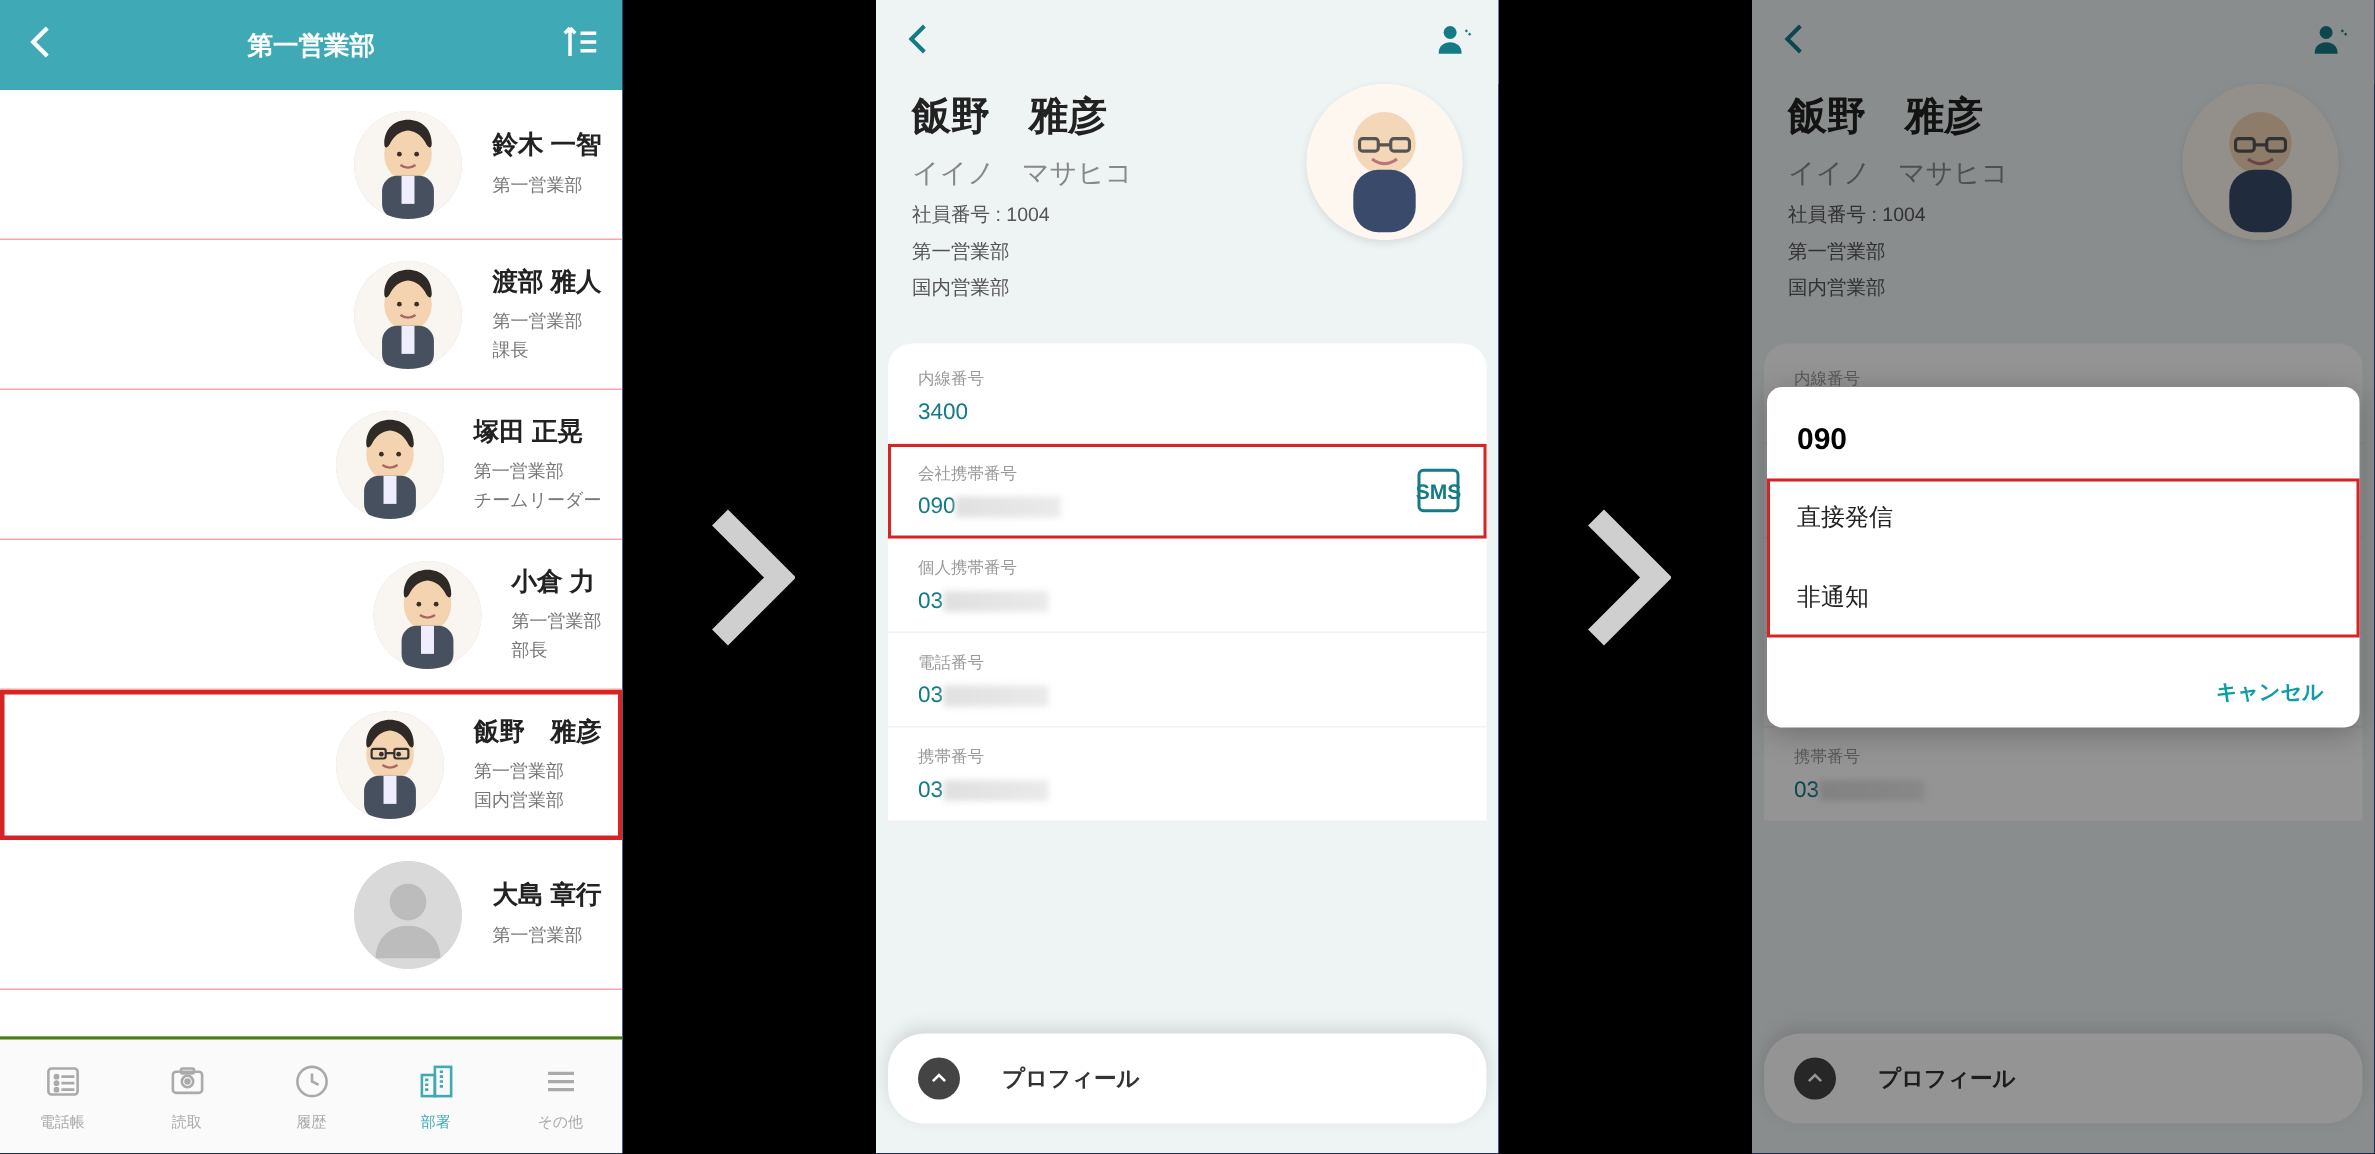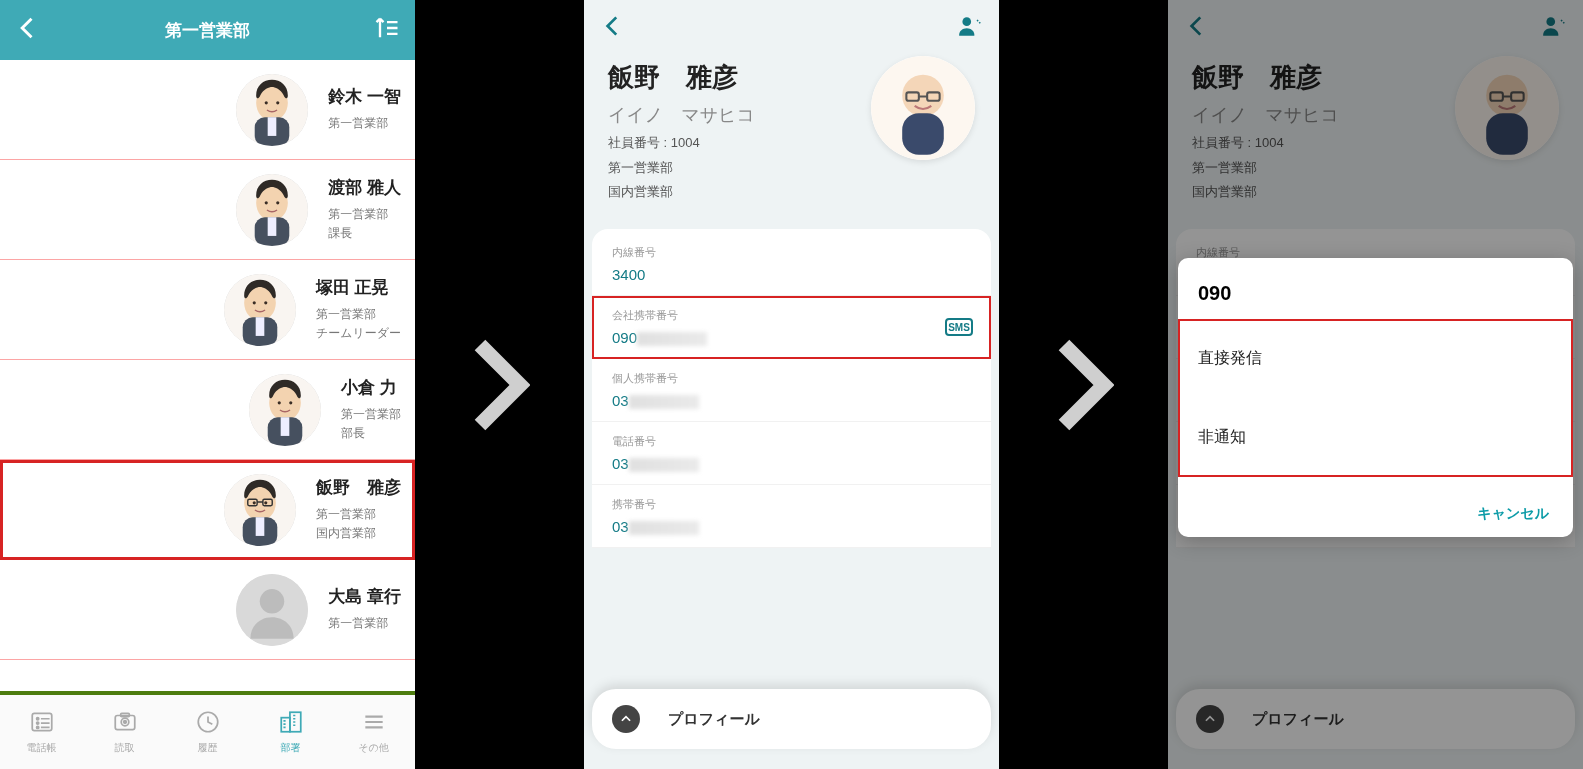--- a/index.html
+++ b/index.html
@@ -57,21 +57,21 @@
   background: #ddd; margin-right: 20px; flex-shrink: 0;
   display: flex; align-items: center; justify-content: center;
   overflow: hidden;
 }
 .avatar svg { width: 100%; height: 100%; }
 .info .name { font-size: 17px; font-weight: 700; color: #222; margin-bottom: 6px; }
 .info .sub { font-size: 12px; color: #777; line-height: 1.6; }
 
 .tabbar {
   position: absolute; bottom: 0; left: 0; right: 0;
-  height: 78px; display: flex; border-top: 4px solid #4d7c0f;
+  height: 78px; display: flex; border-top: 2px solid #4d7c0f;
   background: #fafafa;
 }
 .tab { flex: 1; display: flex; flex-direction: column; align-items: center; justify-content: center; gap: 4px; color: #aaa; font-size: 10px; }
 .tab.active { color: #3faab6; }
 .tab svg { width: 30px; height: 26px; }
 
 
 .s2-body { background: #eef3f4; height: 100%; position: relative; }
 .s2-head {
   height: 56px; display: flex; align-items: center; justify-content: space-between;
@@ -102,22 +102,22 @@
 .row .lbl { font-size: 11px; color: #999; margin-bottom: 6px; }
 .row .val { font-size: 15px; color: #147b86; font-weight: 500; }
 .row .blur {
   display: inline-block; width: 70px; height: 14px;
   background: linear-gradient(90deg,#e0e0e0,#eaeaea);
   filter: blur(2px); vertical-align: middle;
 }
 .row.hlred { outline: 2px solid #d72323; outline-offset: -2px; }
 .sms-badge {
   position: absolute; right: 18px; top: 50%; transform: translateY(-50%);
-  width: 28px; height: 18px; border: 2px solid #147b86; border-radius: 4px;
-  font-size: 10px; font-weight: 700; color: #147b86;
+  width: 28px; height: 29px; border: 2px solid #147b86; border-radius: 4px;
+  font-size: 14px; font-weight: 700; color: #147b86;
   display: flex; align-items: center; justify-content: center;
 }
 .profile-bar {
   position: absolute; bottom: 20px; left: 8px; right: 8px;
   background: #fff; border-radius: 24px; padding: 16px 20px;
   display: flex; align-items: center; gap: 28px;
   box-shadow: 0 -4px 12px rgba(0,0,0,.12);
 }
 .profile-bar .chev {
   width: 28px; height: 28px; border-radius: 50%; background: #444;
@@ -130,21 +130,21 @@
 .overlay {
   position: absolute; inset: 0; background: rgba(0,0,0,.42);
 }
 .dialog {
   position: absolute; left: 10px; right: 10px; top: 258px;
   background: #fff; border-radius: 10px; padding: 18px 0 10px;
   box-shadow: 0 4px 20px rgba(0,0,0,.25);
 }
 .dlg-title { font-size: 20px; font-weight: 600; padding: 6px 20px 14px; display: flex; align-items: center; }
 .dlg-title .blur { width: 110px; height: 20px; margin-left: 4px; }
-.dlg-item { padding: 29px 20px; font-size: 16px; color: #222; }
+.dlg-item { padding: 16px 20px; font-size: 16px; color: #222; }
 .dlg-box { outline: 2px solid #d72323; outline-offset: -2px; margin: 0; }
 .dlg-cancel { text-align: right; padding: 28px 24px 4px; color: #0d9ca8; font-size: 14px; font-weight: 600; }
 </style>
 </head>
 <body>
 
 <div class="phone">
   <div class="header1">
     <span>
       <svg viewBox="0 0 24 24" fill="none" stroke="#fff" stroke-width="2.5">

